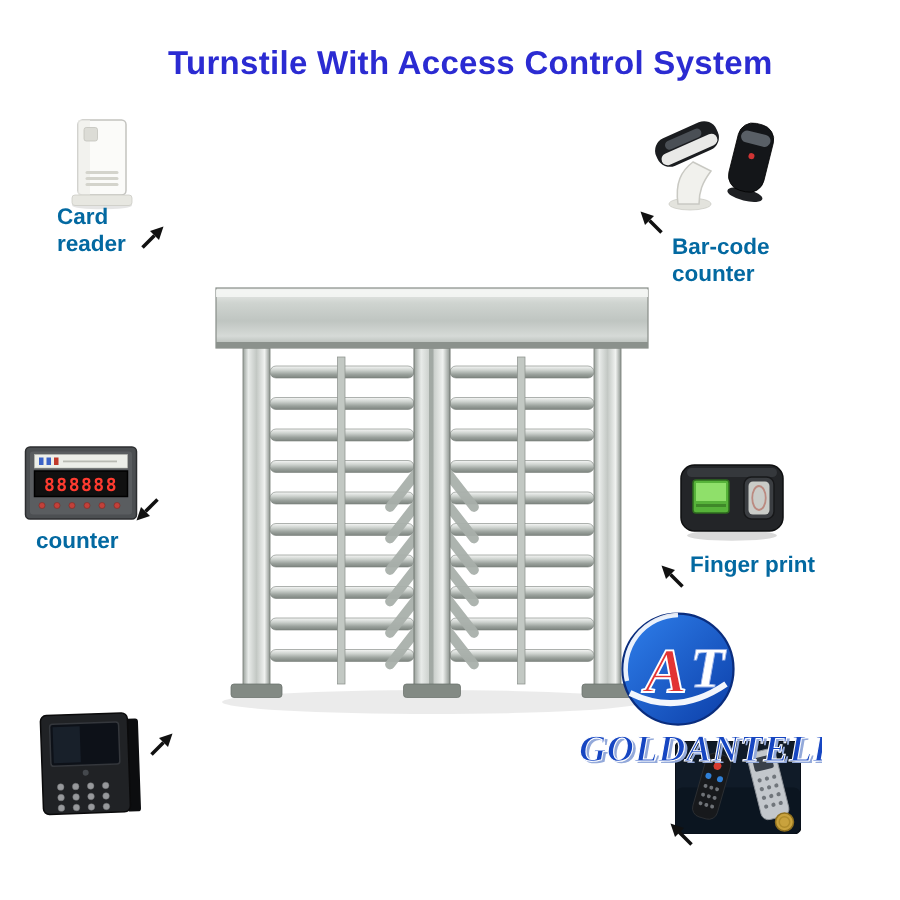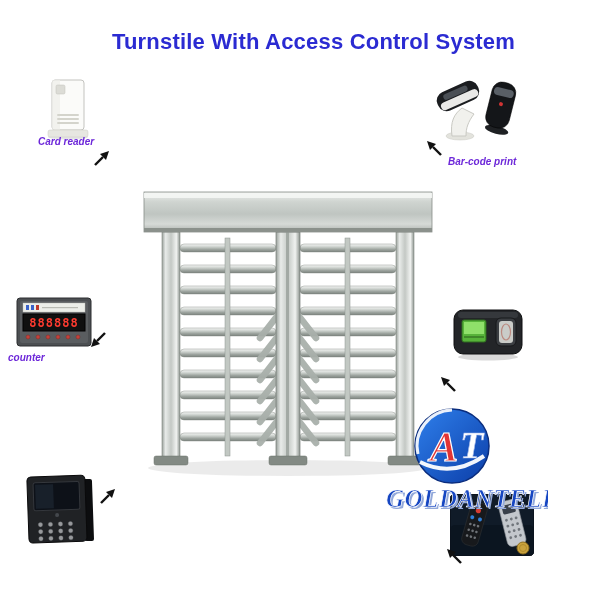--- a/index.html
+++ b/index.html
@@ -1,41 +1,41 @@
 <!DOCTYPE html>
 <html><head>
 <meta charset="utf-8">
 <style>
   html,body{margin:0;padding:0;background:#fff;}
   .canvas{position:relative;width:600px;height:600px;background:#ffffff;overflow:hidden;
           font-family:"Liberation Sans",sans-serif;padding-left:27px;}
   .abs{position:absolute;}
   .title{position:absolute;top:14px;left:0;right:0;text-align:center;
          font-size:22px;font-weight:bold;color:#2b2bd2;letter-spacing:.2px;}
-  .label{position:absolute;font-style:italic;font-weight:700;font-size:10px;
-         color:#6d28d9;line-height:1.18;}
+  .label{position:absolute;font-weight:700;font-size:15px;
+         color:#0369a1;line-height:1.18;}
   .arrow{position:absolute;width:20px;height:20px;}
   .arrow.nw{transform:scaleX(-1);}
   .arrow.sw{transform:rotate(180deg);}
   svg{display:block;}
 
   
   .card-reader-img{left:44px;top:78px;width:48px;height:62px;}
   .barcode-img{left:424px;top:74px;width:100px;height:68px;}
   .counter-img{left:16px;top:294px;width:78px;height:56px;}
   .fp-img{left:450px;top:302px;width:76px;height:60px;}
   .face-img{left:20px;top:474px;width:80px;height:74px;}
   .remote-img{left:450px;top:494px;width:84px;height:62px;}
   .turnstile-img{left:138px;top:188px;width:300px;height:292px;}
   .logo-img{left:380px;top:404px;width:168px;height:116px;z-index:5;}
 
   
   .card-label{left:38px;top:136px;width:64px;}
   .barcode-label{left:448px;top:156px;width:92px;}
-  .counter-label{left:8px;top:352px;width:90px;}
+  .counter-label{left:24px;top:352px;width:90px;}
   .fp-label{left:460px;top:368px;width:100px;}
   .face-label{left:28px;top:544px;width:90px;}
   .remote-label{left:436px;top:566px;width:135px;}
 
   
   .arrow-card{left:92px;top:148px;}
   .arrow-barcode{left:424px;top:138px;}
   .arrow-counter{left:88px;top:330px;}
   .arrow-fp{left:438px;top:374px;}
   .arrow-face{left:98px;top:486px;}
@@ -166,21 +166,21 @@
       <ellipse cx="78" cy="56" rx="12" ry="4" fill="#1e2023"></ellipse>
       <rect x="64" y="8" width="24" height="46" rx="10" fill="#141619" stroke="#000" stroke-width="0.5"></rect>
       <rect x="66" y="14" width="20" height="8" rx="4" fill="#595f66"></rect>
       <circle cx="76" cy="30" r="2" fill="#d03434"></circle>
     </g>
   </svg>
   <svg class="arrow nw arrow-barcode" viewBox="0 0 20 20">
     <path d="M3 17 L11 9" stroke="#111" stroke-width="2.4" fill="none"></path>
     <polygon points="17,3 8,6 14,12" fill="#111"></polygon>
   </svg>
-  <div class="label barcode-label">Bar-code print</div>
+  <div class="label barcode-label">Bar-code counter</div>
 
   <svg class="abs counter-img" viewBox="0 0 78 56">
     <rect x="1" y="4" width="74" height="48" rx="3" fill="#4c4f52" stroke="#2c2e30"></rect>
     <rect x="4" y="7" width="68" height="42" rx="2" fill="#5a5d60"></rect>
     <rect x="7" y="9" width="62" height="9" fill="#eceee9" stroke="#b9bbb4" stroke-width="0.4"></rect>
     <rect x="10" y="11" width="3" height="5" fill="#3a62c8"></rect>
     <rect x="15" y="11" width="3" height="5" fill="#3a62c8"></rect>
     <rect x="20" y="11" width="3" height="5" fill="#c0392b"></rect>
     <rect x="26" y="13" width="36" height="1.2" fill="#b9bbb4"></rect>
     <rect x="7" y="20" width="62" height="17" fill="#101010" stroke="#000"></rect>
@@ -208,20 +208,21 @@
     <rect x="14" y="20" width="20" height="12" fill="#8fe06a"></rect>
     <rect x="14" y="34" width="20" height="2" fill="#2e6b1e" opacity="0.6"></rect>
     <rect x="46" y="16" width="20" height="28" rx="5" fill="#3b3e42" stroke="#17181a"></rect>
     <rect x="49" y="19" width="14" height="22" rx="3" fill="#caccc8"></rect>
     <ellipse cx="56" cy="30" rx="4.5" ry="8" fill="none" stroke="#bb8a80" stroke-width="1.2"></ellipse>
   </svg>
   <svg class="arrow nw arrow-fp" viewBox="0 0 20 20">
     <path d="M3 17 L11 9" stroke="#111" stroke-width="2.4" fill="none"></path>
     <polygon points="17,3 8,6 14,12" fill="#111"></polygon>
   </svg>
+  <div class="label fp-label">Finger print</div>
 
   <svg class="abs face-img" viewBox="0 0 80 74">
     <g transform="rotate(-2 40 37)">
       <rect x="64" y="6" width="9" height="62" rx="2" fill="#0c0d0f"></rect>
       <rect x="8" y="2" width="58" height="66" rx="4" fill="#202225" stroke="#0a0a0b"></rect>
       <rect x="14" y="8" width="46" height="28" rx="2" fill="#0d1118" stroke="#34373c"></rect>
       <rect x="16" y="10" width="18" height="24" fill="#1c2430" opacity="0.8"></rect>
       <circle cx="37" cy="41" r="2" fill="#44484d"></circle>
       <g fill="#97999c" stroke="#6b6d70" stroke-width="0.3">
         <circle cx="20" cy="50" r="2.2"></circle>

